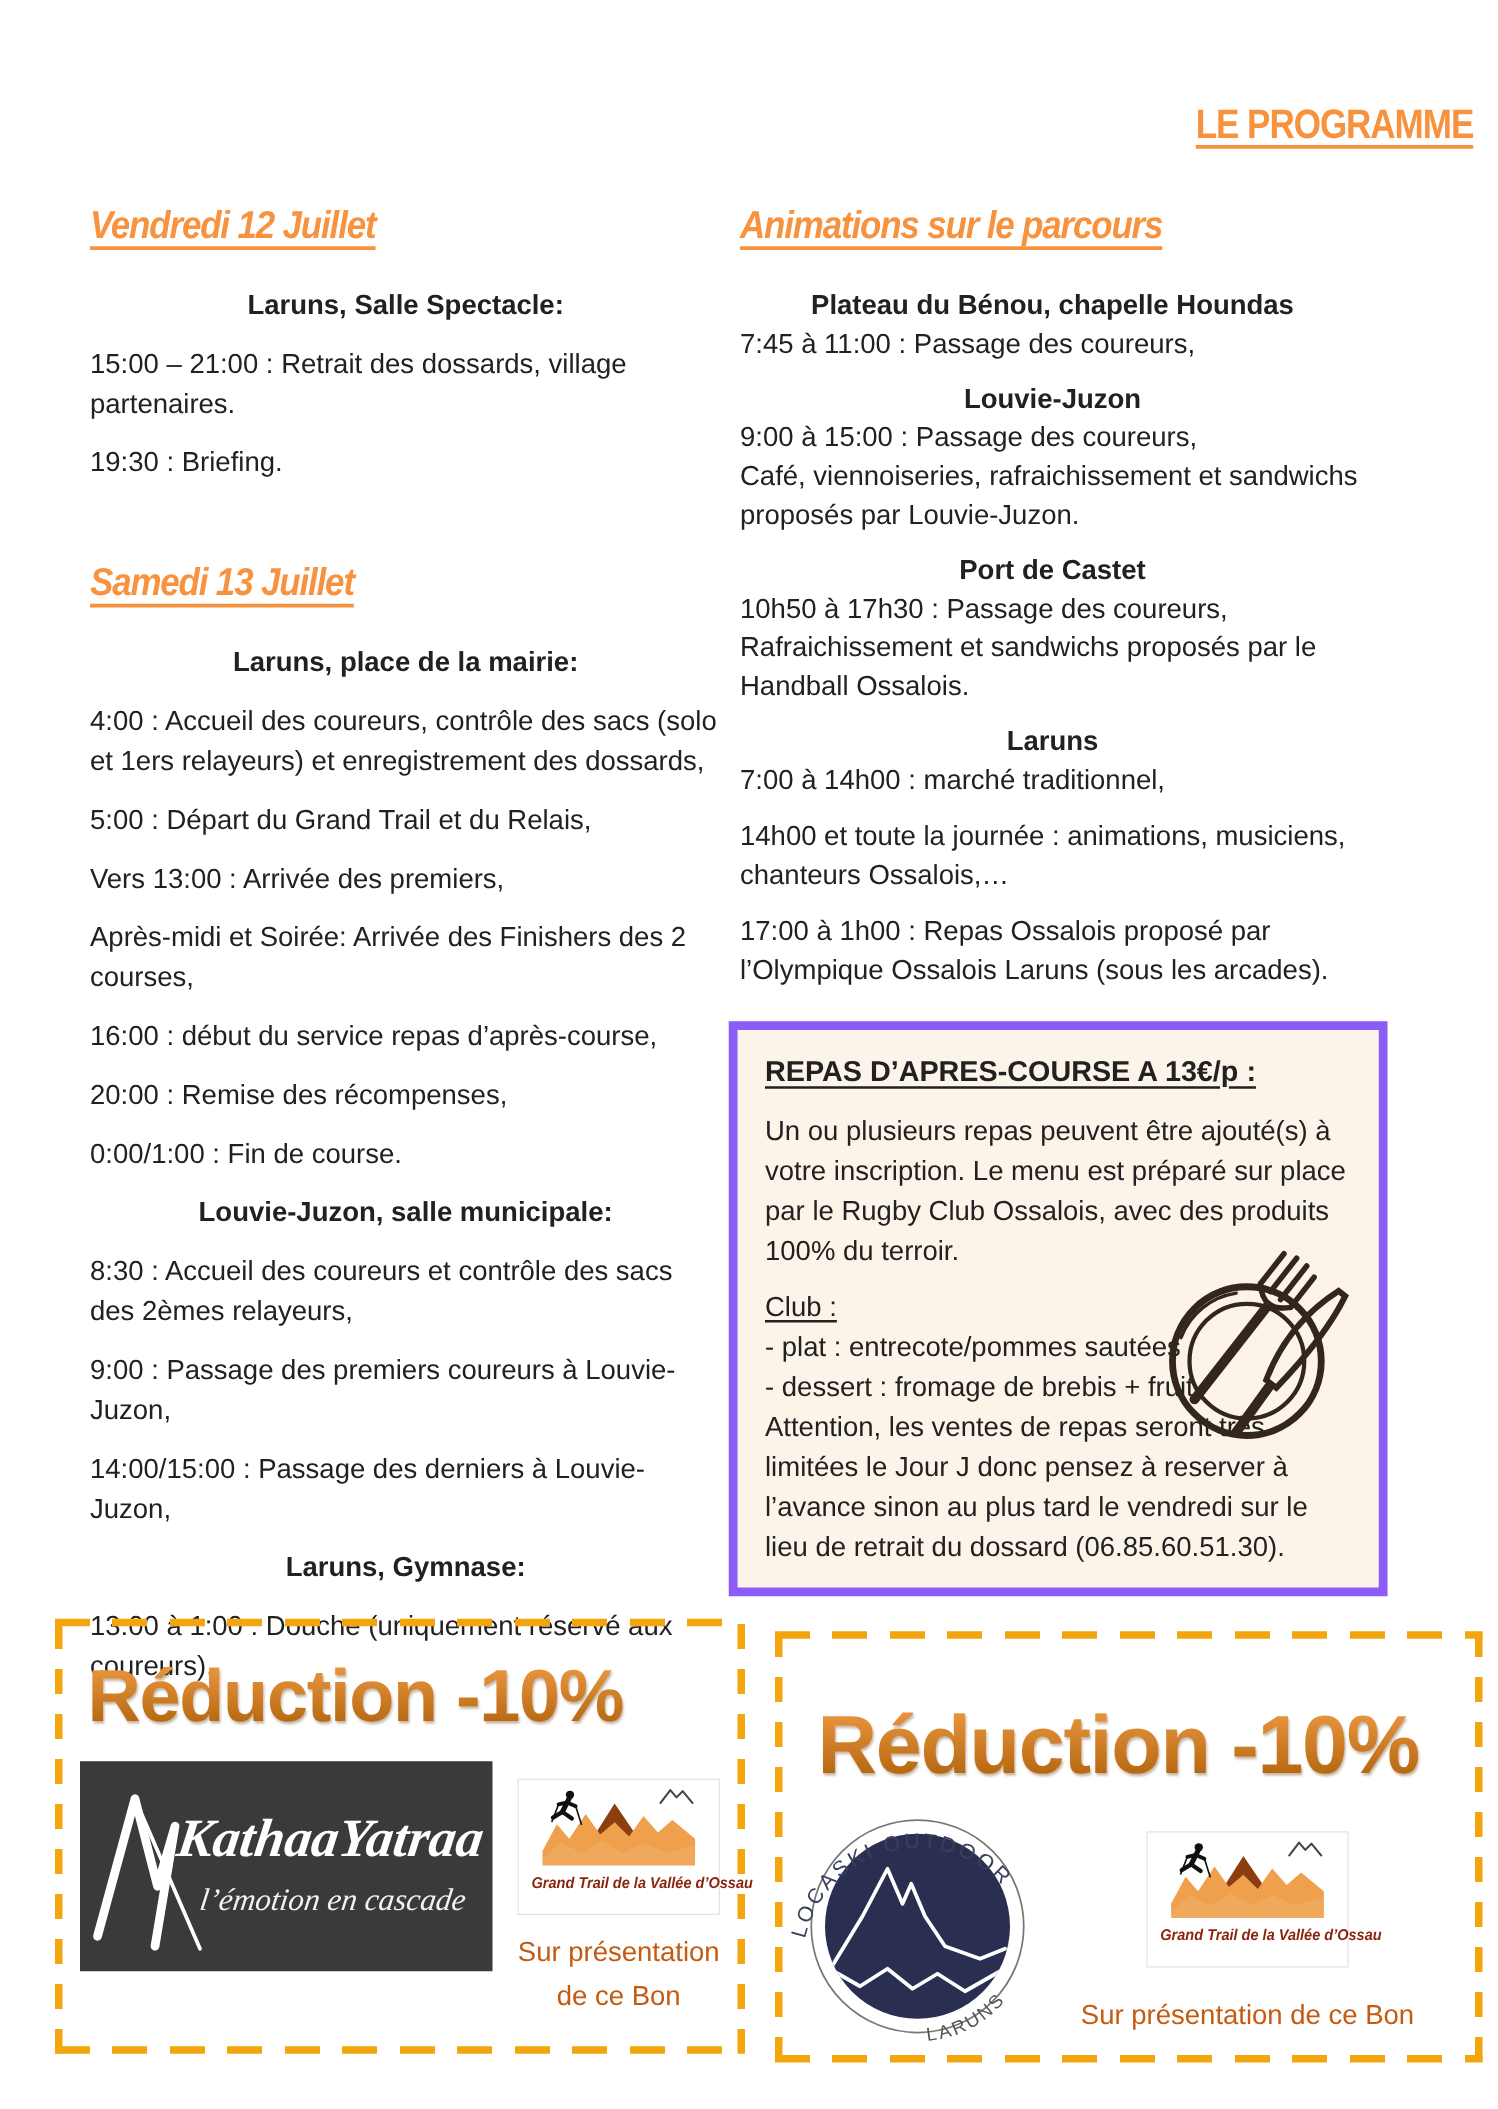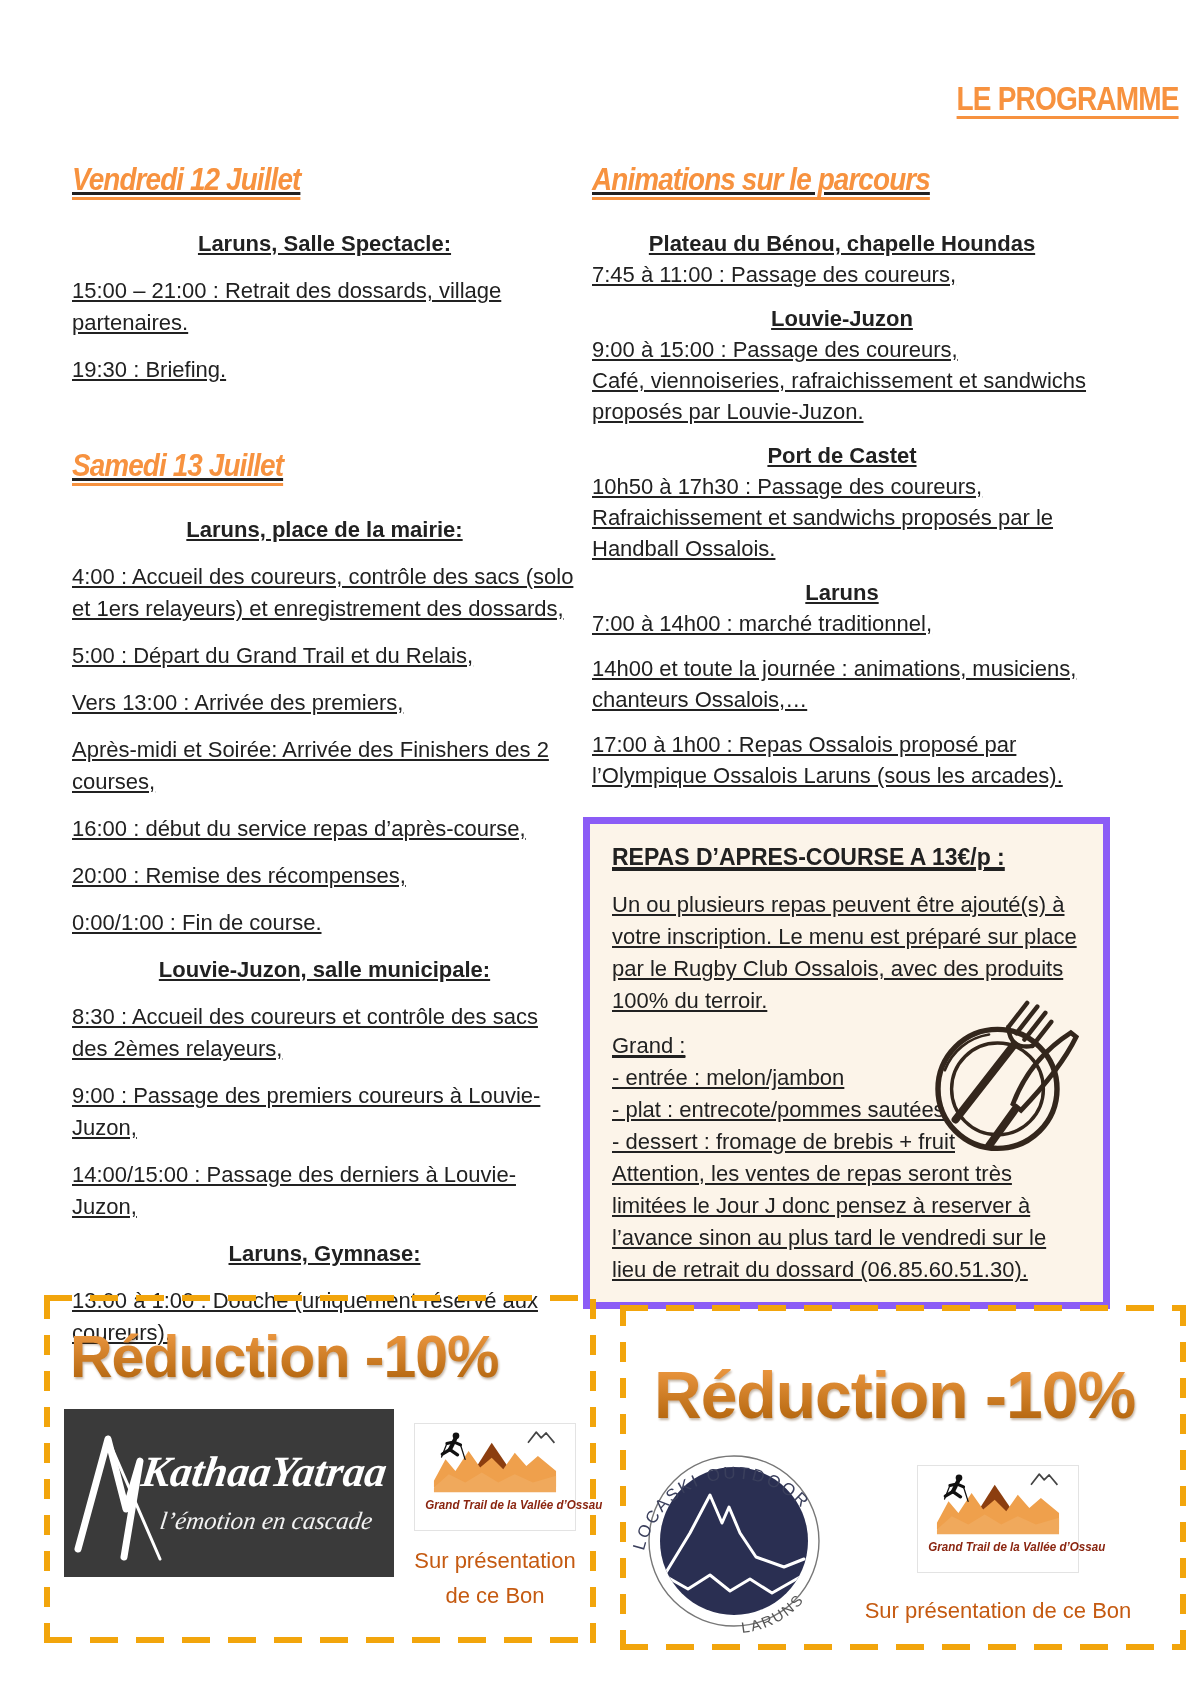--- a/index.html
+++ b/index.html
@@ -10,21 +10,21 @@
   .main-title{position:absolute;top:80px;left:0;right:0;text-align:right;}
   .main-title span{display:inline-block;font-size:33px;font-weight:bold;color:#F7923F;
       letter-spacing:-1px;transform:scaleX(.85);
       text-decoration:underline;text-decoration-thickness:3px;text-underline-offset:6px;}
   h2.sec{font-size:31px;font-weight:bold;font-style:italic;color:#F7923F;margin:16px 0 30px;
       letter-spacing:-1px;transform:scaleX(.9);transform-origin:left center;
       text-decoration:underline;text-decoration-thickness:2.5px;text-underline-offset:7px;white-space:nowrap;}
   h2.sec.second{margin-top:62px;}
 
   
-  .col{position:absolute;top:146px;font-size:22px;text-decoration:underline;}
+  .col{position:absolute;top:146px;font-size:22px;}
   .col-left{left:72px;width:505px;}
   .col-right{left:592px;width:505px;}
   p{margin:0;}
   .venue{font-weight:bold;line-height:32px;margin:0 0 15px;text-align:center;}
   .item{line-height:32px;margin:0 0 15px;}
   .entry{margin-bottom:13px;max-width:500px;}
   .entry .venue{margin:0;}
   .entry p{line-height:31px;}
   .para{line-height:31px;margin:14px 0 0;max-width:500px;}
 
@@ -137,22 +137,21 @@
     <div class="entry">
       <p class="venue">Laruns</p>
       <p>7:00 à 14h00 : marché traditionnel,</p>
     </div>
     <p class="para">14h00 et toute la journée : animations, musiciens, chanteurs Ossalois,…</p>
     <p class="para">17:00 à 1h00 : Repas Ossalois proposé par l’Olympique Ossalois Laruns (sous les arcades).</p>
 
     <div class="meal-box">
       <div class="meal-title">REPAS D’APRES-COURSE A 13€/p :</div>
       <p class="meal-intro">Un ou plusieurs repas peuvent être ajouté(s) à votre inscription.  Le menu est préparé sur place par le Rugby Club Ossalois, avec des produits 100% du terroir.</p>
-      <p class="menu-label">Grand :</p>
-      <p>- entrée : melon/jambon</p>
+      <p class="menu-label">Club :</p>
       <p>- plat : entrecote/pommes sautées</p>
       <p>- dessert : fromage de brebis + fruit</p>
       <p class="meal-warning">Attention, les ventes de repas seront très limitées le Jour J donc pensez à reserver à l’avance sinon au plus tard le vendredi sur le lieu de retrait du dossard (06.85.60.51.30).</p>
 
       <svg class="plate" width="170" height="170" viewBox="0 0 100 100">
         <g fill="none" stroke="#33261C" stroke-linecap="round">
           <circle cx="45" cy="57" r="35" stroke-width="3.2"></circle>
           <circle cx="45" cy="57" r="27" stroke-width="2"></circle>
           <path d="M14,46 A33,33 0 0 1 40,25" stroke-width="1.6"></path>
           <g transform="rotate(38 50 50)">

